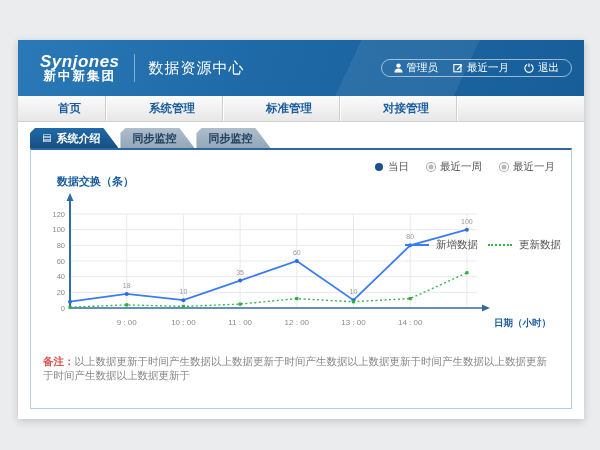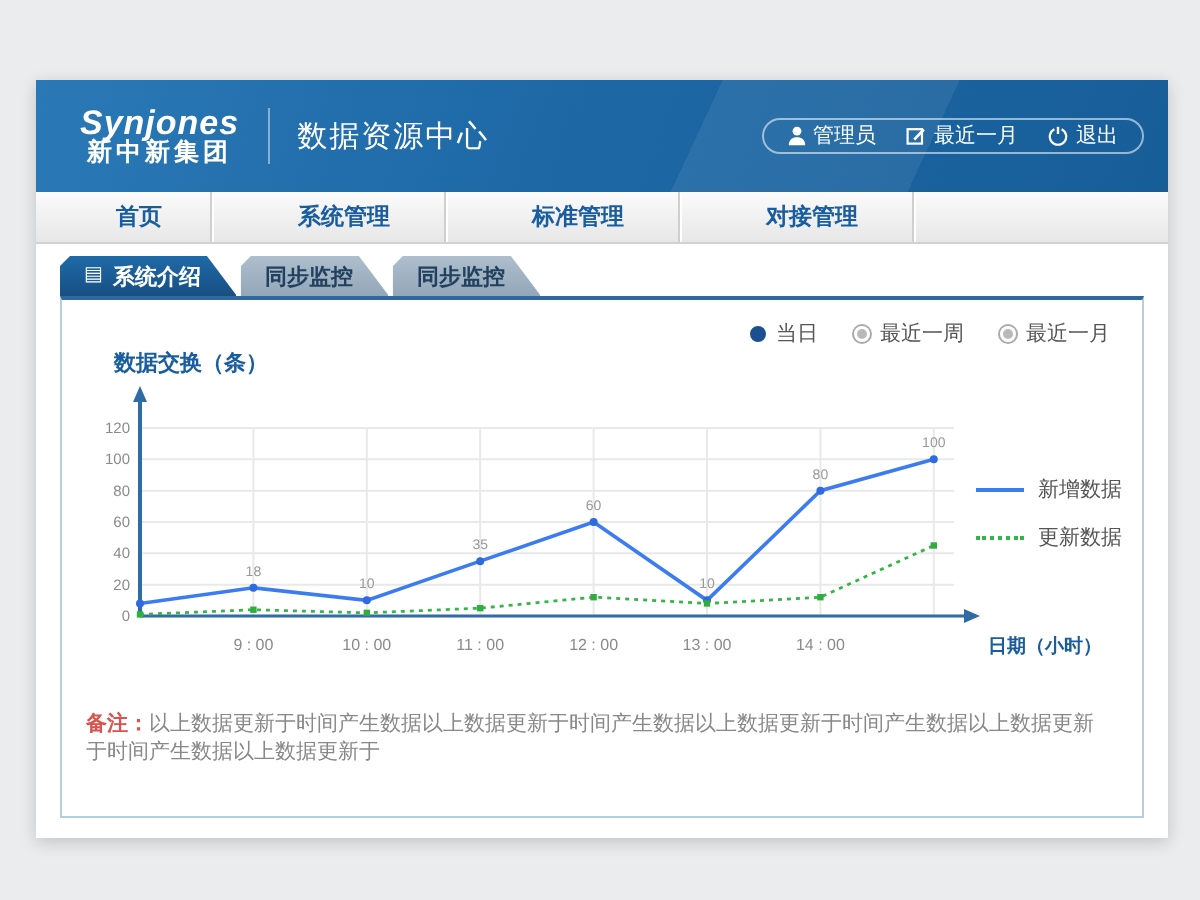--- a/index.html
+++ b/index.html
@@ -72,21 +72,21 @@
     border:1px solid #b6cede; border-top:2px solid #30689e;
     background:#fff; padding-top:10px;
   }
   .period { position:absolute; top:10px; right:16px; display:flex; gap:18px; }
   .period .opt { display:flex; align-items:center; gap:5px; font-size:10.5px; color:#555; cursor:pointer; }
   .period .dot { width:8px; height:8px; border-radius:50%; background:#b9b9b9; box-shadow:inset 0 0 0 1.5px #fff, 0 0 0 1px #aaa; }
   .period .opt.sel .dot { background:#1b4f8f; box-shadow:none; }
   .y-title { margin:14px 0 0 26px; font-size:11px; font-weight:bold; color:#1a5d9e;font-family:Liberation Mono, monospace; }
   .chart-wrap { margin-top:2px; }
   svg.chart { display:block; margin-left:1px; }
-  .side-legend { position:absolute; right:10px; top:88px; display:flex; flex-direction:column; gap:10px; }
+  .side-legend { position:absolute; right:10px; top:88px; display:flex; flex-direction:row; gap:10px; }
   .side-legend .li { display:flex; align-items:center; gap:7px; font-size:10.5px; color:#555; cursor:pointer; }
   .side-legend .sw { width:24px; height:0; }
   .remark { margin:22px 0 0 12px; font-size:10.5px; padding-right:20px; }
   .remark .lab { color:#d9534f; font-weight:bold; }
   .remark .txt { color:#888; }
 </style>
 </head>
 <body>
 
 <div class="window">

